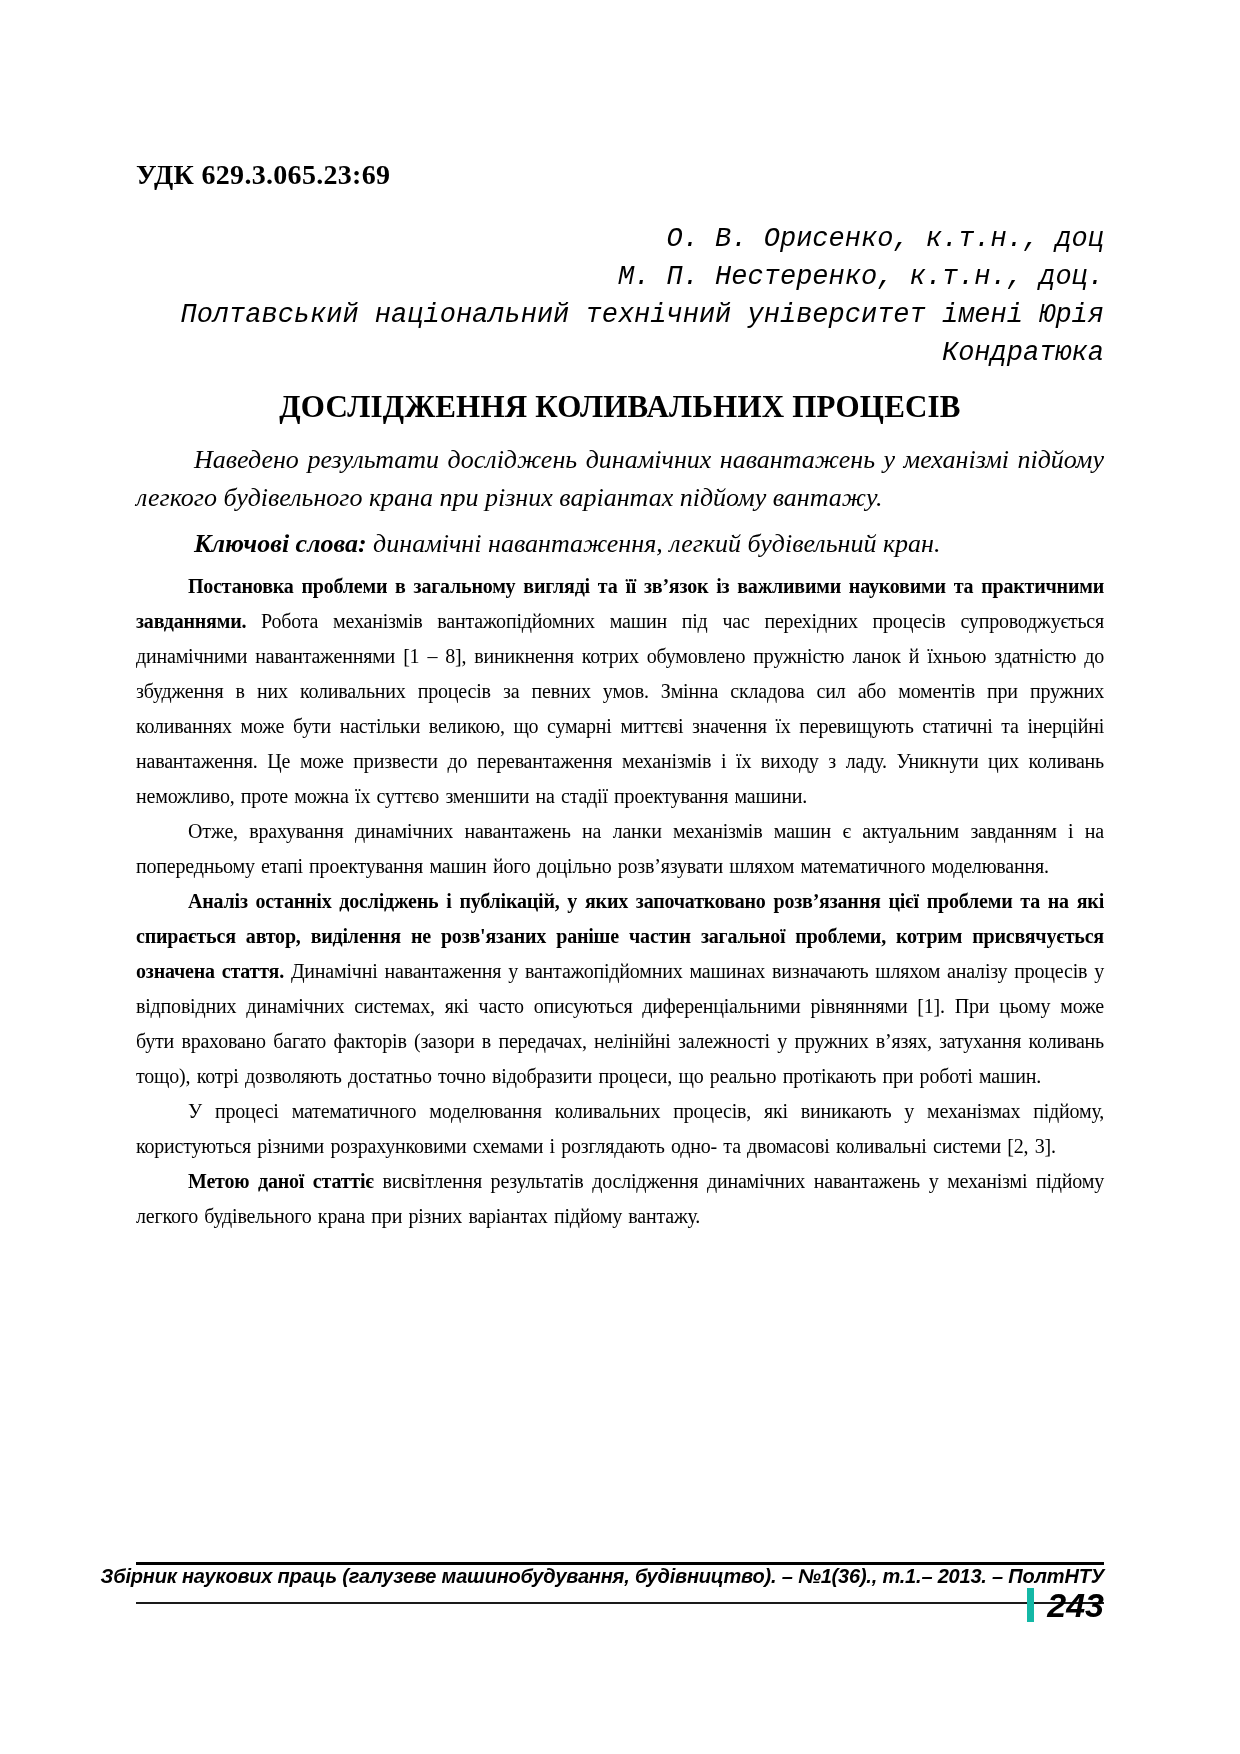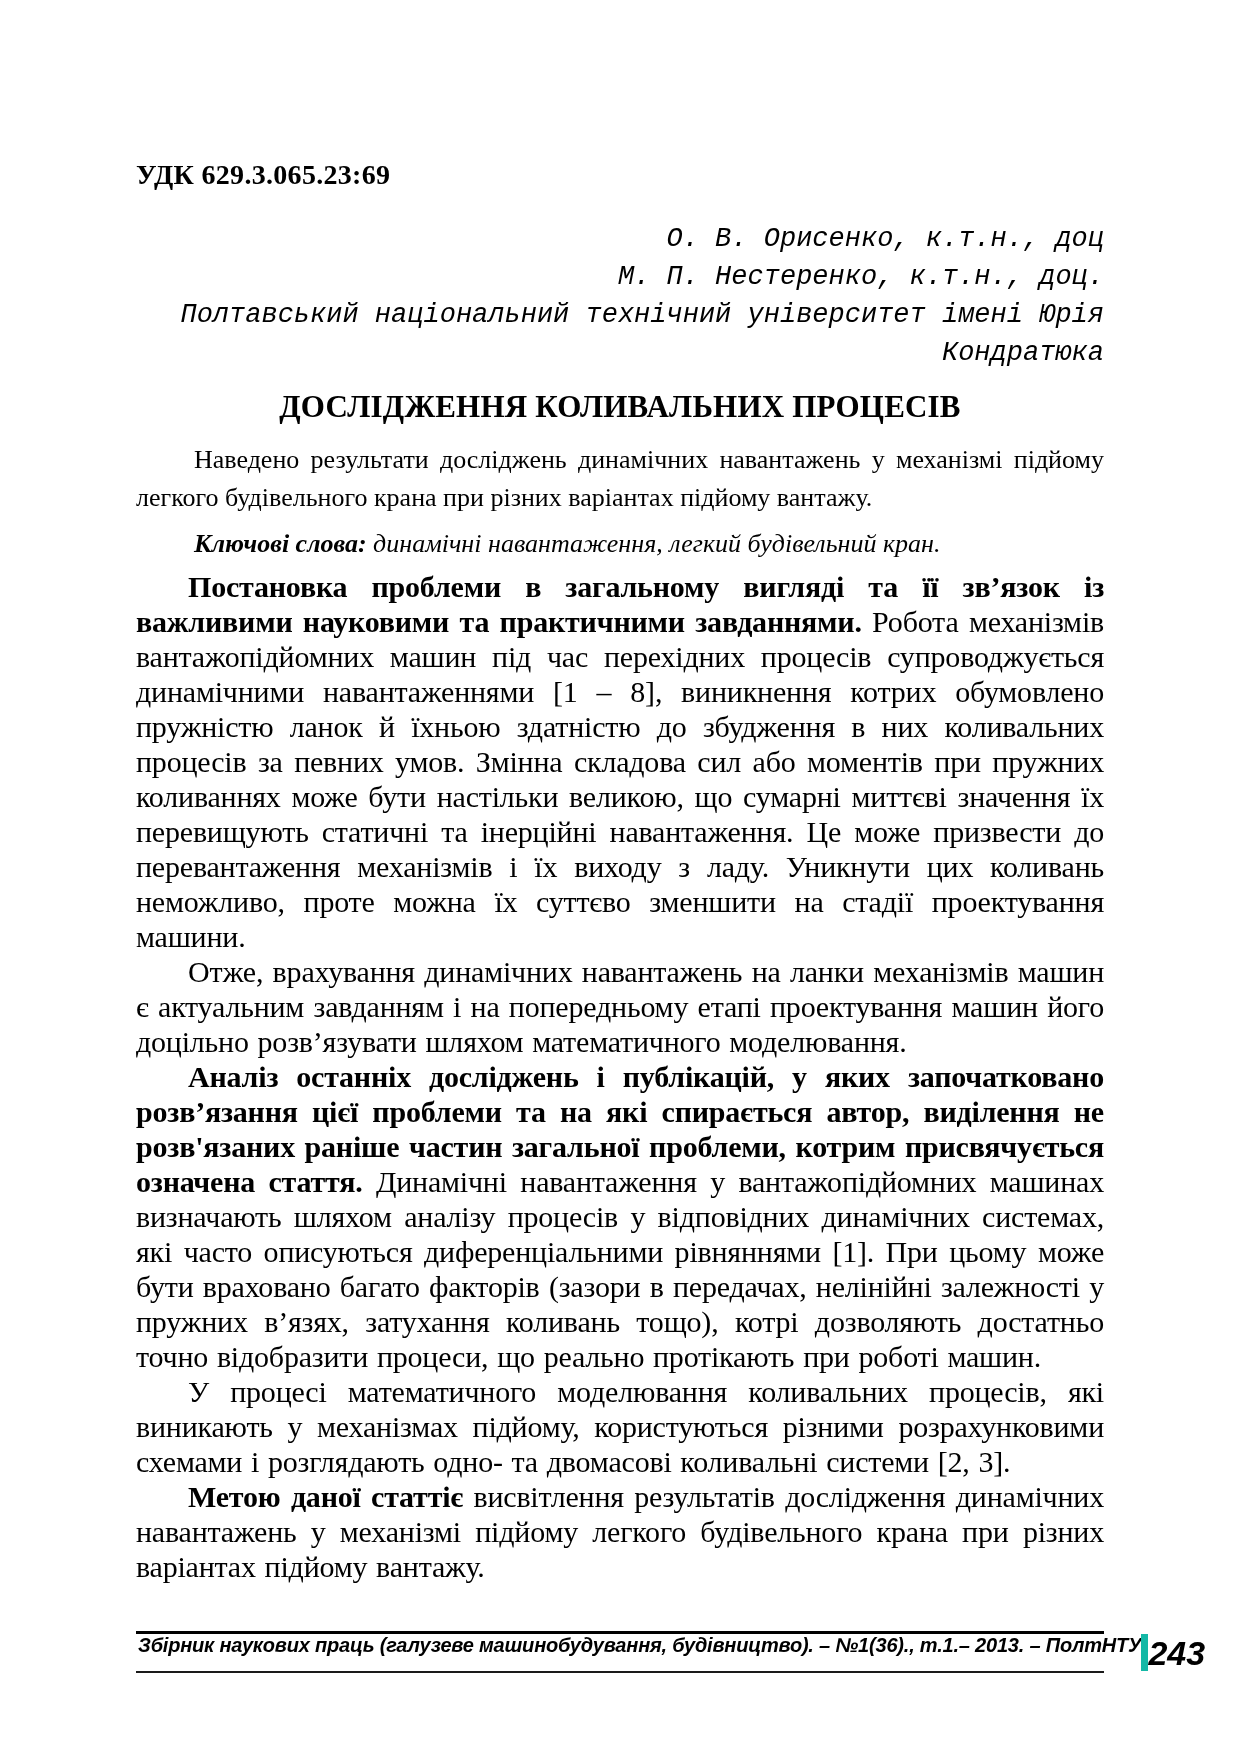--- a/index.html
+++ b/index.html
@@ -41,64 +41,66 @@
   .title {
     margin-top: 14px;
     text-align: center;
     font-weight: bold;
     font-size: 31px;
     line-height: 41px;
     letter-spacing: 0.2px;
   }
   .abstract {
     margin: 14px 0 0 0;
+    font-style: italic;
     font-size: 26px;
     line-height: 38px;
     text-align: justify;
     text-indent: 58px;
   }
   .keywords {
     margin: 8px 0 0 0;
     font-style: italic;
     font-size: 26px;
     line-height: 38px;
     text-indent: 58px;
   }
   .keywords b {
     font-weight: bold;
   }
   .bodytext {
     margin-top: 6px;
-    font-size: 30px;
+    font-size: 20px;
     line-height: 35px;
     text-align: justify;
     word-spacing: 1.5px;
     letter-spacing: -0.2px;
   }
   .bodytext p {
     margin: 0;
     text-indent: 52px;
   }
   .bodytext b {
     font-weight: bold;
   }
   .footer {
     position: absolute;
     left: 136px;
-    top: 1619px;
+    top: 1550px;
     width: 968px;
     height: 37px;
     border-top: 3px solid #000000;
     border-bottom: 2px solid #1a1a1a;
     display: flex;
-    align-items: flex-start;
+    align-items: flex-end;
     font-family: "Liberation Sans", "DejaVu Sans", sans-serif;
     font-style: italic;
     font-weight: bold;
     box-sizing: content-box;
+    flex-direction: column;
   }
   .footer-journal {
     flex: 1;
     font-size: 20px;
     white-space: nowrap;
     letter-spacing: -0.2px;
     padding-left: 2px;
   }
   .footer-pagecell {
     width: 70px;

